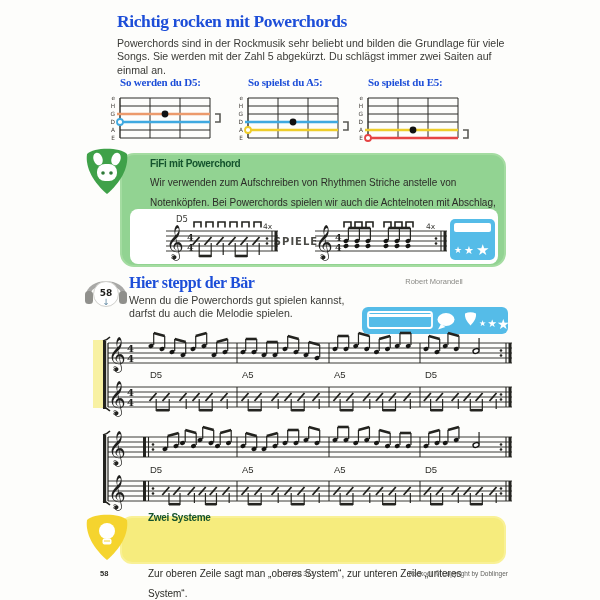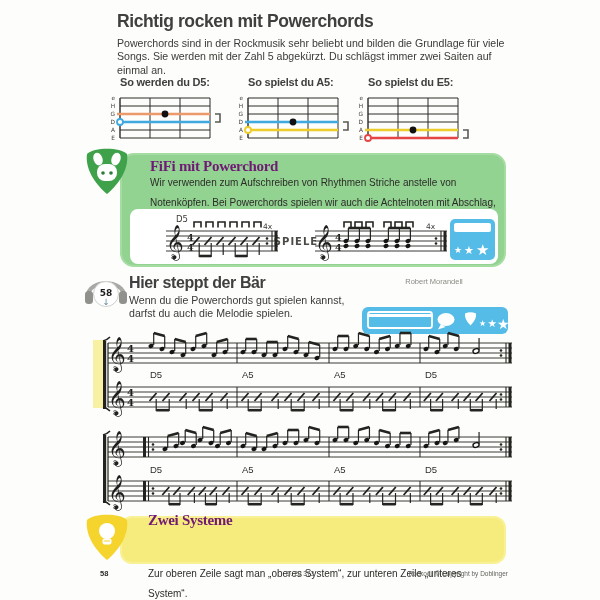--- a/index.html
+++ b/index.html
@@ -1,36 +1,36 @@
 <!DOCTYPE html>
 <html><head>
 <meta charset="utf-8">
 <style>
 *{margin:0;padding:0;box-sizing:border-box}
 html,body{background:#e9e9e7}
 .page{position:relative;width:600px;height:600px;background:#fdfdfb;overflow:hidden;
   font-family:"Liberation Sans",sans-serif;color:#33332f}
 .abs{position:absolute}
 svg{position:absolute;overflow:visible}
-.slab{font-family:Liberation Sans, sans-serif;font-weight:bold;letter-spacing:-0.4px;color:#404040}
+.slab{font-family:Liberation Serif, serif;font-weight:bold;letter-spacing:-0.4px;color:#1d4ed8}
 .h1{font-size:17.5px}
 .h2{font-size:16px}
 .body-txt{font-size:10.6px;line-height:13.4px;color:#3a3a36}
 .small-txt{font-size:10px;line-height:20px;color:#2c2c28}
 .chord-label{font-size:11px;letter-spacing:-0.2px}
 .green-box{background:#92d392;border-radius:14px;border:2px solid #a4dca1}
 .white-card{background:#ffffff;border-radius:8px}
 .yellow-box{background:#f6ec7d;border-radius:12px;border:2px solid #f9f196}
 .yellow-bar{background:#f8f1a3}
 .chordlbl{position:absolute;font-size:9.5px;color:#2e2e2a}
 .composer{font-size:7.5px;color:#8a8a86;text-align:center}
 .footer{font-size:6.5px;color:#63635f}
 .footer-num{font-size:7.5px;font-weight:bold;color:#2c2c28}
-.box-title{font-family:Liberation Serif, serif;font-weight:bold;font-size:15px;
-  letter-spacing:-0.3px;color:#701a75}
+.box-title{font-family:Liberation Sans, sans-serif;font-weight:bold;font-size:10px;
+  letter-spacing:-0.3px;color:#14532d}
 text{font-family:"DejaVu Sans",sans-serif}
 .tsig{font-family:"DejaVu Serif",serif;font-weight:bold}
 </style>
 </head>
 <body>
 
 <div class="page" id="page">
 
   <h1 class="abs slab h1" style="left:117px;top:11px">Richtig rocken mit Powerchords</h1>
   <p class="abs body-txt" style="left:117px;top:37px;width:398px">Powerchords sind in der Rockmusik sehr beliebt und bilden die Grundlage für viele Songs. Sie werden mit der Zahl 5 abgekürzt. Du schlägst immer zwei Saiten auf einmal an.</p>

